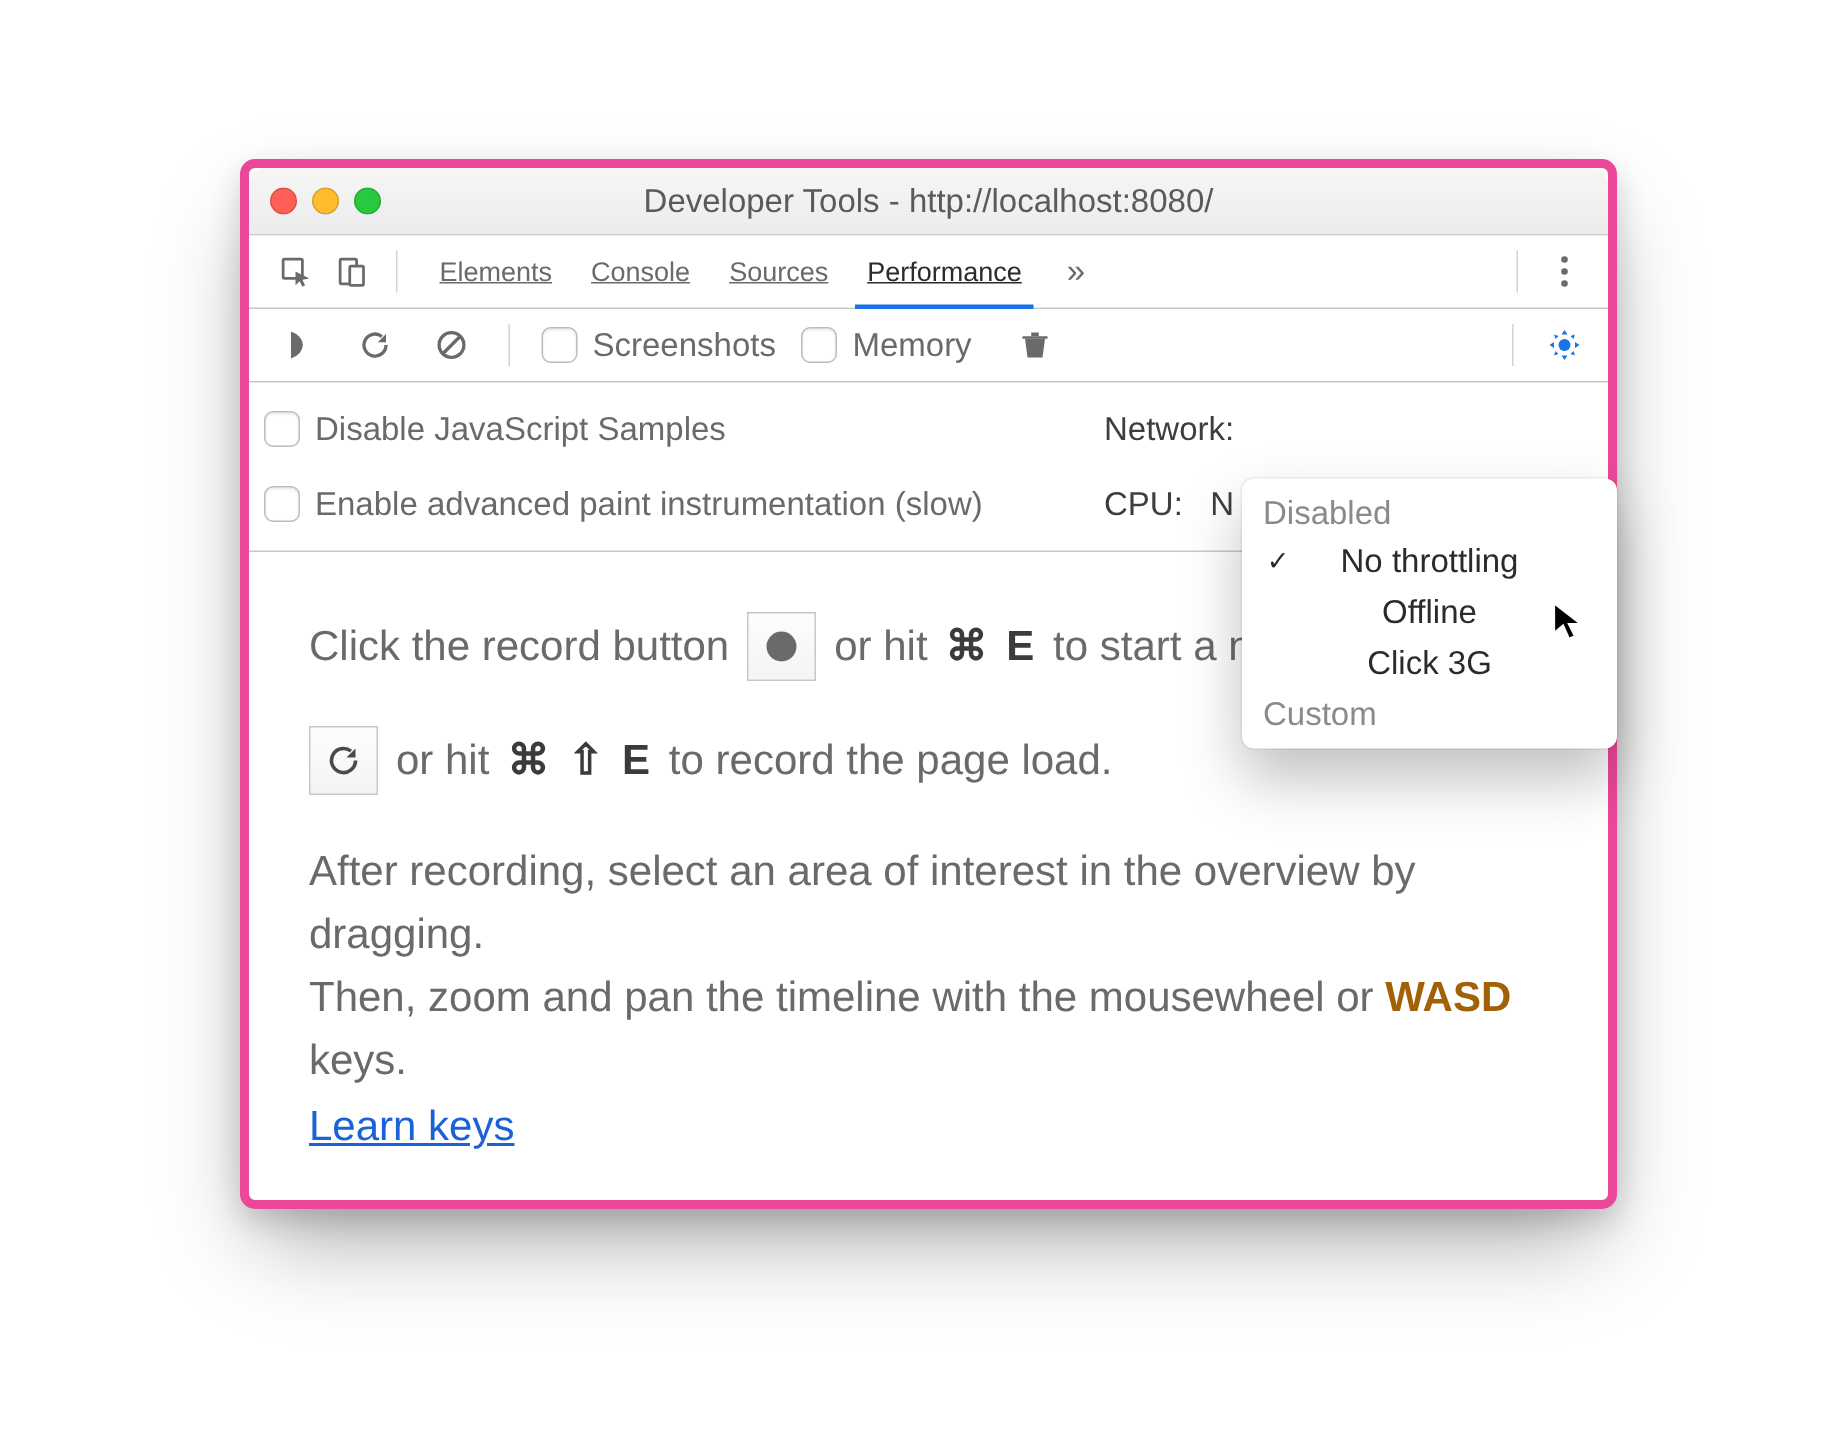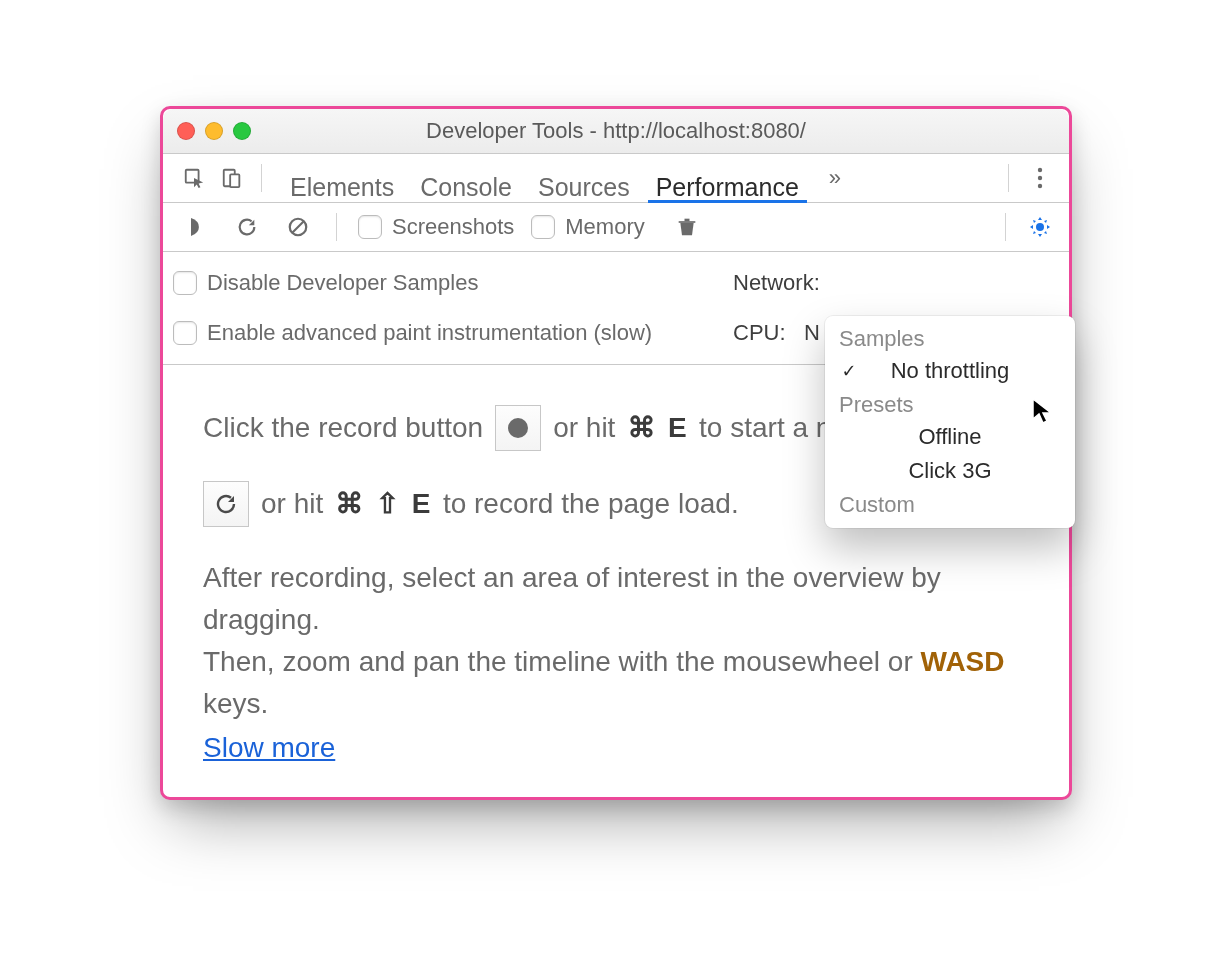--- a/index.html
+++ b/index.html
@@ -13,21 +13,21 @@
     height: 966px;
     position: relative;
   }
   .window {
     position: absolute;
     left: 160px;
     top: 106px;
     width: 906px;
     height: 688px;
     background: #ffffff;
-    border: 3px solid #ec4899;
+    border: 6px solid #ec4899;
     border-radius: 10px;
     overflow: visible;
     box-shadow: 0 30px 60px -12px rgba(0,0,0,0.35),
                 0 8px 20px rgba(0,0,0,0.15);
   }
   
   .titlebar {
     height: 44px;
     background: linear-gradient(#f6f6f6, #ececec);
     border-bottom: 1px solid #c9c9c9;
@@ -58,21 +58,21 @@
     align-items: center;
     padding: 0 12px 0 16px;
     gap: 8px;
     color: #6a6a6a;
     font-size: 22px;
   }
   .tabsrow .iconbtn { width: 30px; height: 30px; display:flex; align-items:center; justify-content:center; color:#6a6a6a; }
   .tabsrow .iconbtn svg { display:block; }
   .vsep { width: 1px; height: 28px; background: #d3d3d3; margin: 0 6px; }
   .tabs { display:flex; align-items:stretch; gap: 26px; margin-left: 14px; height: 100%; }
-  .tab { display:flex; align-items:flex-end; height:100%; color:#6a6a6a; cursor:default; font-size: 25px; }
+  .tab { display:flex; align-items:center; height:100%; color:#6a6a6a; cursor:default; font-size: 18px; text-decoration: underline; }
   .tab.active { color:#2b2b2b; position:relative; }
   .tab.active::after {
     content:""; position:absolute; left:-8px; right:-8px; bottom:-1px; height:3px; background:#1a73e8;
   }
   .moretabs { margin-left: 22px; font-size: 22px; color:#6a6a6a; display:flex; align-items:center; }
   .spacer { flex: 1; }
   .menu-dots { width: 34px; height: 34px; display:flex; align-items:center; justify-content:center; color:#6a6a6a; font-size:22px; }
   
   .toolbar {
     height: 48px;
@@ -239,21 +239,21 @@
           <path d="M12 2 L14 5 L10 5 Z M12 22 L10 19 L14 19 Z M2 12 L5 10 L5 14 Z M22 12 L19 14 L19 10 Z M5 5 L8 6 L6 8 Z M19 19 L16 18 L18 16 Z M19 5 L18 8 L16 6 Z M5 19 L6 16 L8 18 Z"></path>
         </svg>
     </div>
   </div>
 
   <div class="settings">
     <div class="row">
       <div class="left">
         <label class="chk">
           <span class="box"></span>
-          <span>Disable Developer Samples</span>
+          <span>Disable JavaScript Samples</span>
         </label>
       </div>
       <div class="right">Network:</div>
     </div>
     <div class="row">
       <div class="left">
         <label class="chk">
           <span class="box"></span>
           <span>Enable advanced paint instrumentation (slow)</span>
         </label>
@@ -288,32 +288,31 @@
       <span>or hit</span>
       <span class="key">⌘</span>
       <span class="key">⇧</span>
       <span class="key">E</span>
       <span>to record the page load.</span>
     </div>
 
     <div class="para">
       <span>After recording, select an area of interest in the overview by dragging.</span><br>
       <span>Then, zoom and pan the timeline with the mousewheel or </span><span class="bold">WASD</span><span> keys.</span><br>
-      <a href="#" class="link">Slow more</a>
+      <a href="#" class="link">Learn keys</a>
     </div>
   </div>
 
   <div class="popup">
-    <div class="section">Samples</div>
+    <div class="section">Disabled</div>
     <div class="item">
       <span class="check">✓</span>
       <span class="lbl">No throttling</span>
       <span style="width:20px"></span>
     </div>
-    <div class="section">Presets</div>
     <div class="item">
       <span class="check"></span>
       <span class="lbl">Offline</span>
       <span style="width:20px"></span>
     </div>
     <div class="item">
       <span class="check"></span>
       <span class="lbl">Click 3G</span>
       <span style="width:20px"></span>
     </div>

